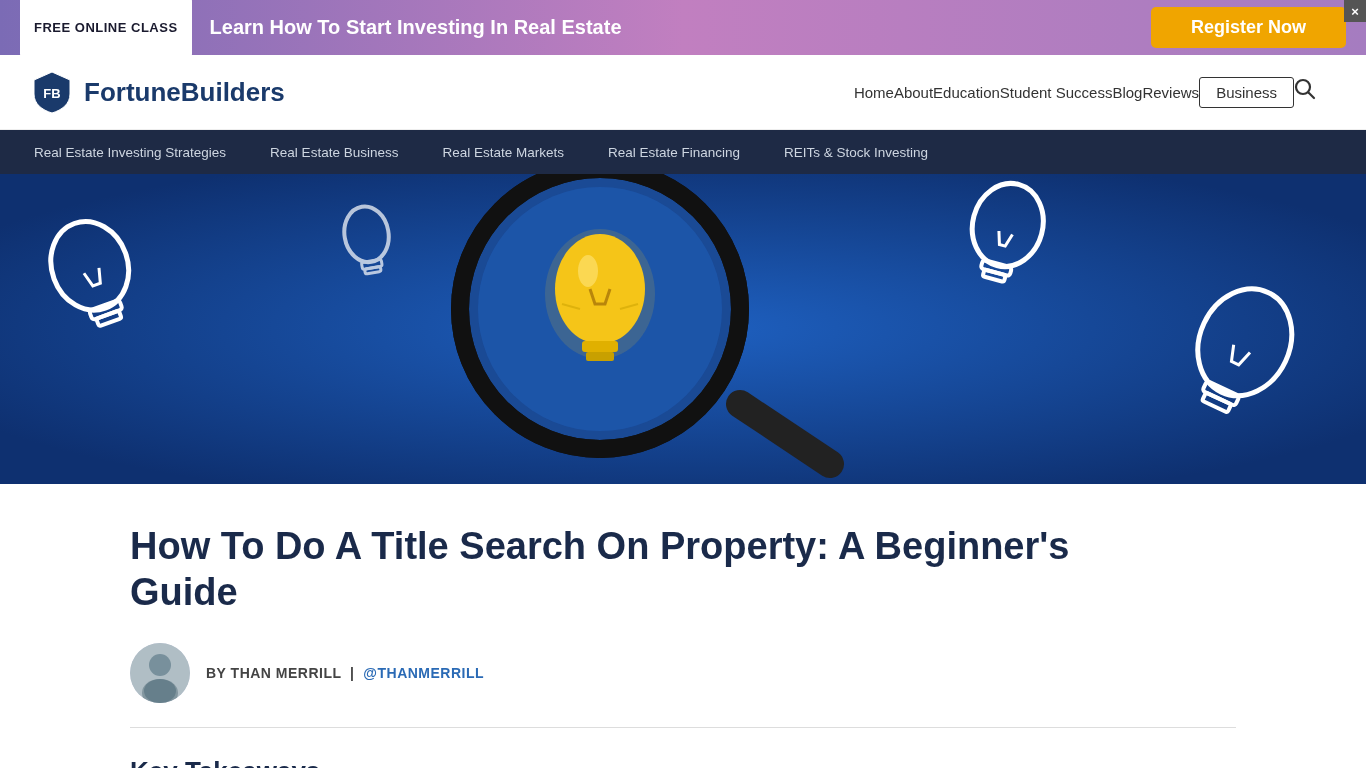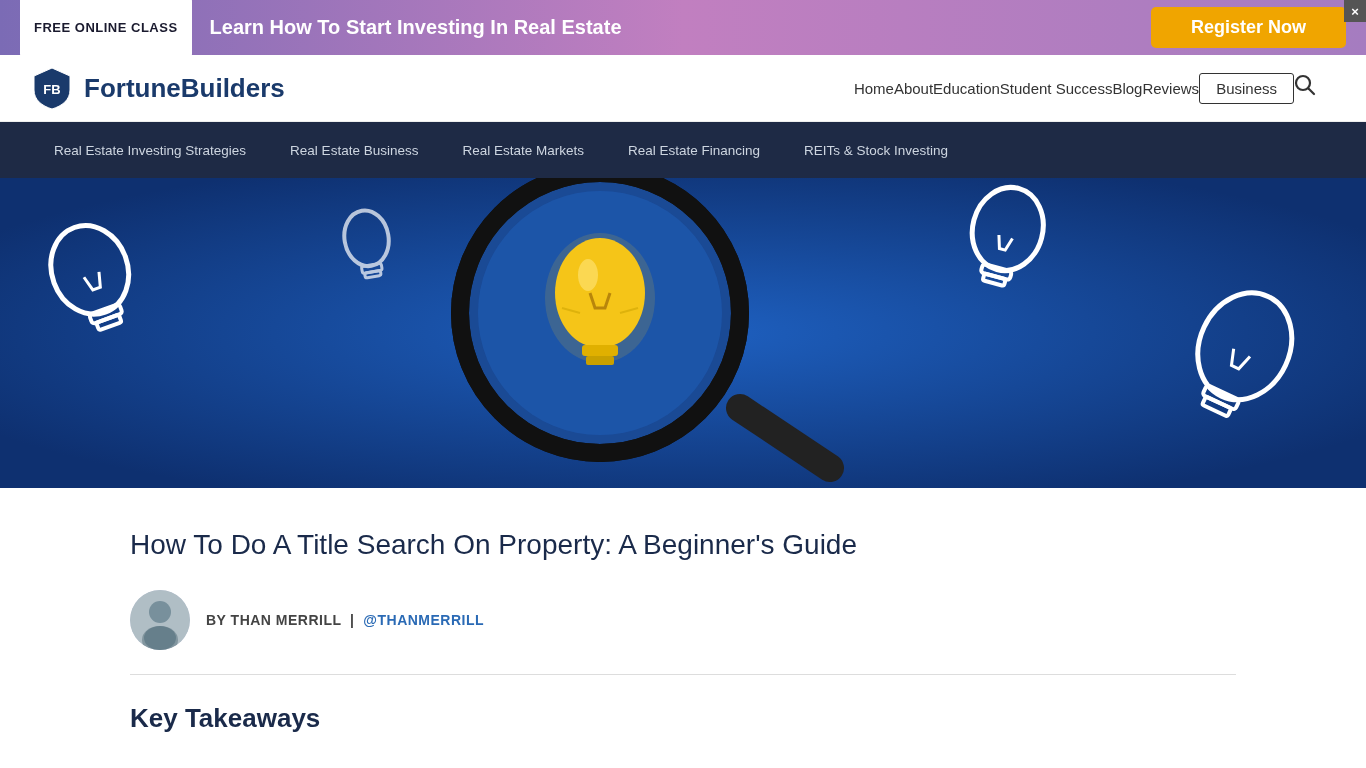--- a/index.html
+++ b/index.html
@@ -57,21 +57,21 @@
       font-size: 13px;
       cursor: pointer;
       font-weight: bold;
     }
 
     
     .header {
       display: flex;
       align-items: center;
       padding: 0 30px;
-      height: 67px;
+      height: 75px;
       background: #fff;
       border-bottom: 1px solid #eee;
     }
     .logo-area {
       display: flex;
       align-items: center;
       gap: 10px;
       text-decoration: none;
       flex: 0 0 auto;
     }
@@ -117,22 +117,22 @@
       cursor: pointer;
       font-size: 22px;
       color: #333;
     }
 
     
     .sub-nav {
       background: #1e2a45;
       display: flex;
       align-items: center;
-      height: 56px;
-      padding: 0 32px;
+      height: 44px;
+      padding: 0 12px;
       gap: 0;
     }
     .sub-nav-item {
       color: #cdd5e0;
       font-size: 13.5px;
       font-weight: 500;
       padding: 0 22px;
       height: 100%;
       display: flex;
       align-items: center;
@@ -151,22 +151,22 @@
       align-items: center;
       justify-content: center;
     }
 
     
     .main-content {
       padding: 40px 130px 40px 130px;
       background: #fff;
     }
     .article-title {
-      font-size: 28px;
-      font-weight: 400;
+      font-size: 38px;
+      font-weight: 700;
       color: #1a2a4a;
       line-height: 1.2;
       margin-bottom: 28px;
       max-width: 1000px;
     }
     .author-row {
       display: flex;
       align-items: center;
       gap: 16px;
       padding-bottom: 24px;

